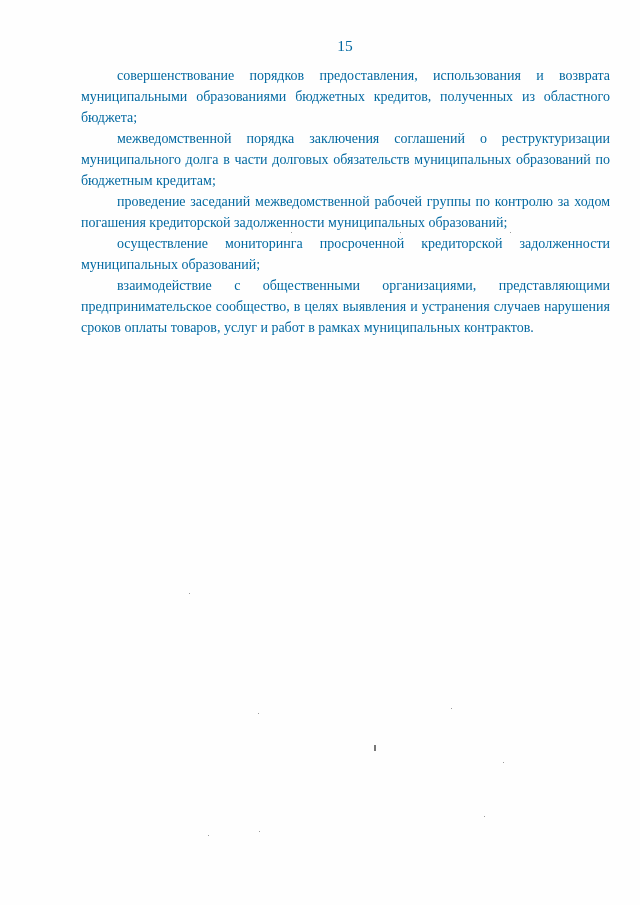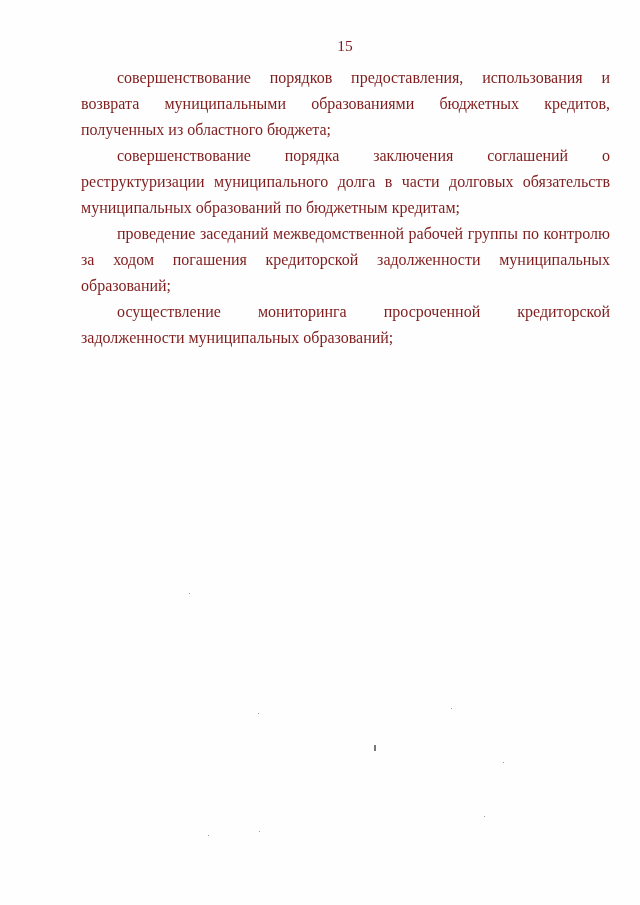--- a/index.html
+++ b/index.html
@@ -1,47 +1,48 @@
 <!DOCTYPE html>
 <html><head>
   <meta charset="utf-8">
   <style>
     html, body { margin: 0; padding: 0; background: #ffffff; }
     body { width: 640px; height: 905px; position: relative; overflow: hidden; }
     .page {
       position: absolute; left: 0; top: 0; width: 640px; height: 905px;
       background: #fefefe;
       font-family: "Liberation Serif", serif;
-      color: #7f1d1d;
+      color: #0369a1;
     }
     .page-number {
       position: absolute; top: 37px; left: 0; width: 690px;
       text-align: center; font-size: 15.5px; line-height: 18px;
     }
     .body-text {
       position: absolute; left: 81px; top: 65px; width: 529px;
-      font-size: 16px; line-height: 26px;
+      font-size: 14px; line-height: 21px;
     }
     .para {
       margin: 0; text-align: justify; text-indent: 36px;
       hyphens: none;
     }
     .speck { position: absolute; width: 1px; height: 1px; background: #9a9a9a; }
   </style>
 </head>
 <body>
 
 <div class="page">
   <div class="page-number">15</div>
 
   <div class="body-text">
     <p class="para">совершенствование порядков предоставления, использования и возврата муниципальными образованиями бюджетных кредитов, полученных из областного бюджета;</p>
-    <p class="para">совершенствование порядка заключения соглашений о реструктуризации муниципального долга в части долговых обязательств муниципальных образований по бюджетным кредитам;</p>
+    <p class="para">межведомственной порядка заключения соглашений о реструктуризации муниципального долга в части долговых обязательств муниципальных образований по бюджетным кредитам;</p>
     <p class="para">проведение заседаний межведомственной рабочей группы по контролю за ходом погашения кредиторской задолженности муниципальных образований;</p>
     <p class="para">осуществление мониторинга просроченной кредиторской задолженности муниципальных образований;</p>
+    <p class="para">взаимодействие с общественными организациями, представляющими предпринимательское сообщество, в целях выявления и устранения случаев нарушения сроков оплаты товаров, услуг и работ в рамках муниципальных контрактов.</p>
   </div>
 
   <div class="speck" style="left:189px;top:593px;"></div>
   <div class="speck" style="left:258px;top:713px;"></div>
   <div class="speck" style="left:451px;top:708px;"></div>
   <div class="speck" style="left:374px;top:745px;width:2px;height:6px;background:#777;"></div>
   <div class="speck" style="left:503px;top:762px;"></div>
   <div class="speck" style="left:484px;top:816px;"></div>
   <div class="speck" style="left:208px;top:835px;"></div>
   <div class="speck" style="left:259px;top:831px;"></div>

